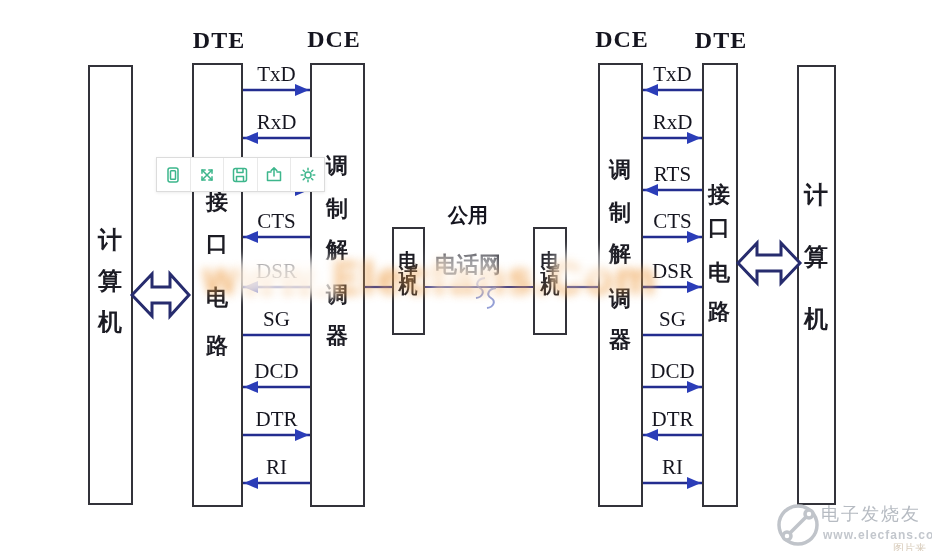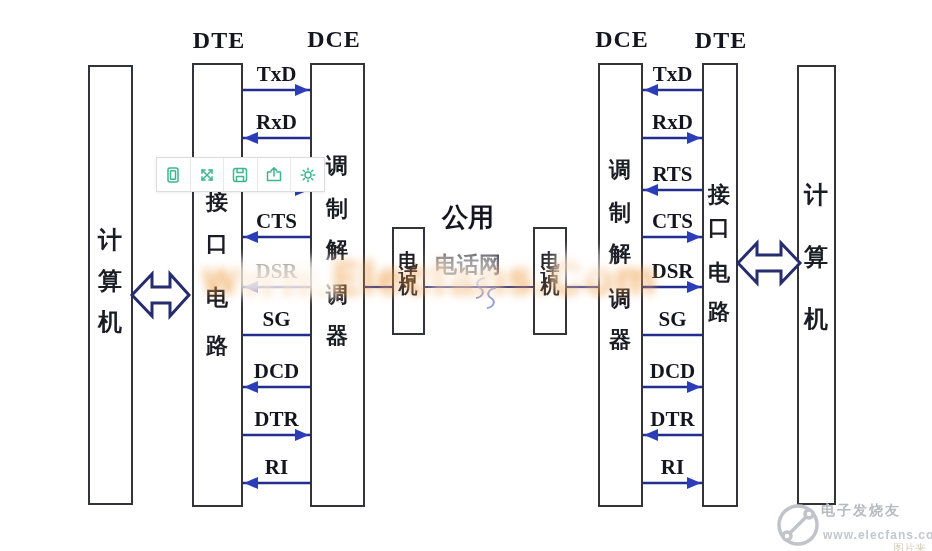--- a/index.html
+++ b/index.html
@@ -11,21 +11,21 @@
   .title{
     position:absolute;font-weight:bold;font-size:24px;color:#15151f;
     text-align:center;width:80px;letter-spacing:1px;
   }
   .vtext{
     position:absolute;writing-mode:vertical-rl;text-orientation:upright;
     font-weight:bold;color:#1c1c24;white-space:nowrap;line-height:1;
   }
   .htext{position:absolute;font-weight:bold;color:#15151f;text-align:center;line-height:1;}
   .siglabel{
-    position:absolute;width:84px;text-align:center;font-weight:bold;
+    position:absolute;width:84px;text-align:center;font-weight:normal;
     font-size:21px;color:#15151f;height:24px;line-height:24px;
   }
   svg.canvas{position:absolute;left:0;top:0;z-index:2;}
   .labels-layer{position:absolute;left:0;top:0;width:932px;height:551px;z-index:3;}
   .watermark{
     position:absolute;left:203px;top:251px;width:500px;z-index:5;
     font-family:"Liberation Sans", sans-serif;font-weight:bold;font-size:46px;
     color:#eea04b;opacity:.78;filter:blur(5px);letter-spacing:2px;
     pointer-events:none;white-space:nowrap;
   }
@@ -38,21 +38,21 @@
   .toolbar .cell{
     flex:1;display:flex;align-items:center;justify-content:center;
     border-right:1px solid #e9e9e9;cursor:pointer;background:#fff;
   }
   .toolbar .cell:last-child{border-right:none;}
   .logo{
     position:absolute;left:775px;top:497px;width:157px;height:54px;z-index:9;
     overflow:hidden;pointer-events:none;
   }
   .logo .brand{
-    position:absolute;left:46px;top:5px;font-size:14px;font-weight:bold;
+    position:absolute;left:46px;top:5px;font-size:18px;font-weight:normal;
     color:#b6bbc2;letter-spacing:2px;text-shadow:1px 1px 0 #fff;white-space:nowrap;
   }
   .logo .site{
     position:absolute;left:48px;top:31px;font-size:12px;font-weight:bold;
     color:#c3c7cd;font-family:"Liberation Sans", sans-serif;letter-spacing:1px;white-space:nowrap;
   }
   .logo .credit{
     position:absolute;left:118px;top:44px;font-size:11px;color:#d9cdbd;white-space:nowrap;
   }
 </style>
@@ -128,21 +128,21 @@
     <div class="vtext" style="left:98px;top:207px;font-size:24px;letter-spacing:41px;">计算机</div>
     <div class="vtext" style="left:206px;top:172px;font-size:22px;letter-spacing:48px;">接口电路</div>
     <div class="vtext" style="left:326px;top:136px;font-size:22px;letter-spacing:43px;">调制解调器</div>
     <div class="vtext" style="left:609px;top:140px;font-size:22px;letter-spacing:43px;">调制解调器</div>
     <div class="vtext" style="left:708px;top:165px;font-size:22px;letter-spacing:39px;">接口电路</div>
     <div class="vtext" style="left:804px;top:162px;font-size:24px;letter-spacing:62px;">计算机</div>
 
     <div class="vtext" style="left:399px;top:234px;font-size:19px;letter-spacing:14px;">电话机</div>
     <div class="vtext" style="left:541px;top:234px;font-size:19px;letter-spacing:14px;">电话机</div>
 
-    <div class="htext" style="left:428px;top:205px;width:80px;font-size:26px;">公用</div>
+    <div class="htext" style="left:428px;top:205px;width:80px;font-size:20px;">公用</div>
     <div class="htext" style="left:428px;top:254px;width:80px;font-size:22px;">电话网</div>
 
   <div class="siglabel" style="left: 234.5px; top: 62px;">TxD</div>
       <div class="siglabel" style="left: 234.5px; top: 110px;">RxD</div>
       <div class="siglabel" style="left: 234.5px; top: 162px;">RTS</div>
       <div class="siglabel" style="left: 234.5px; top: 209px;">CTS</div>
       <div class="siglabel" style="left: 234.5px; top: 259px;">DSR</div>
       <div class="siglabel" style="left: 234.5px; top: 307px;">SG</div>
       <div class="siglabel" style="left: 234.5px; top: 359px;">DCD</div>
       <div class="siglabel" style="left: 234.5px; top: 407px;">DTR</div>

